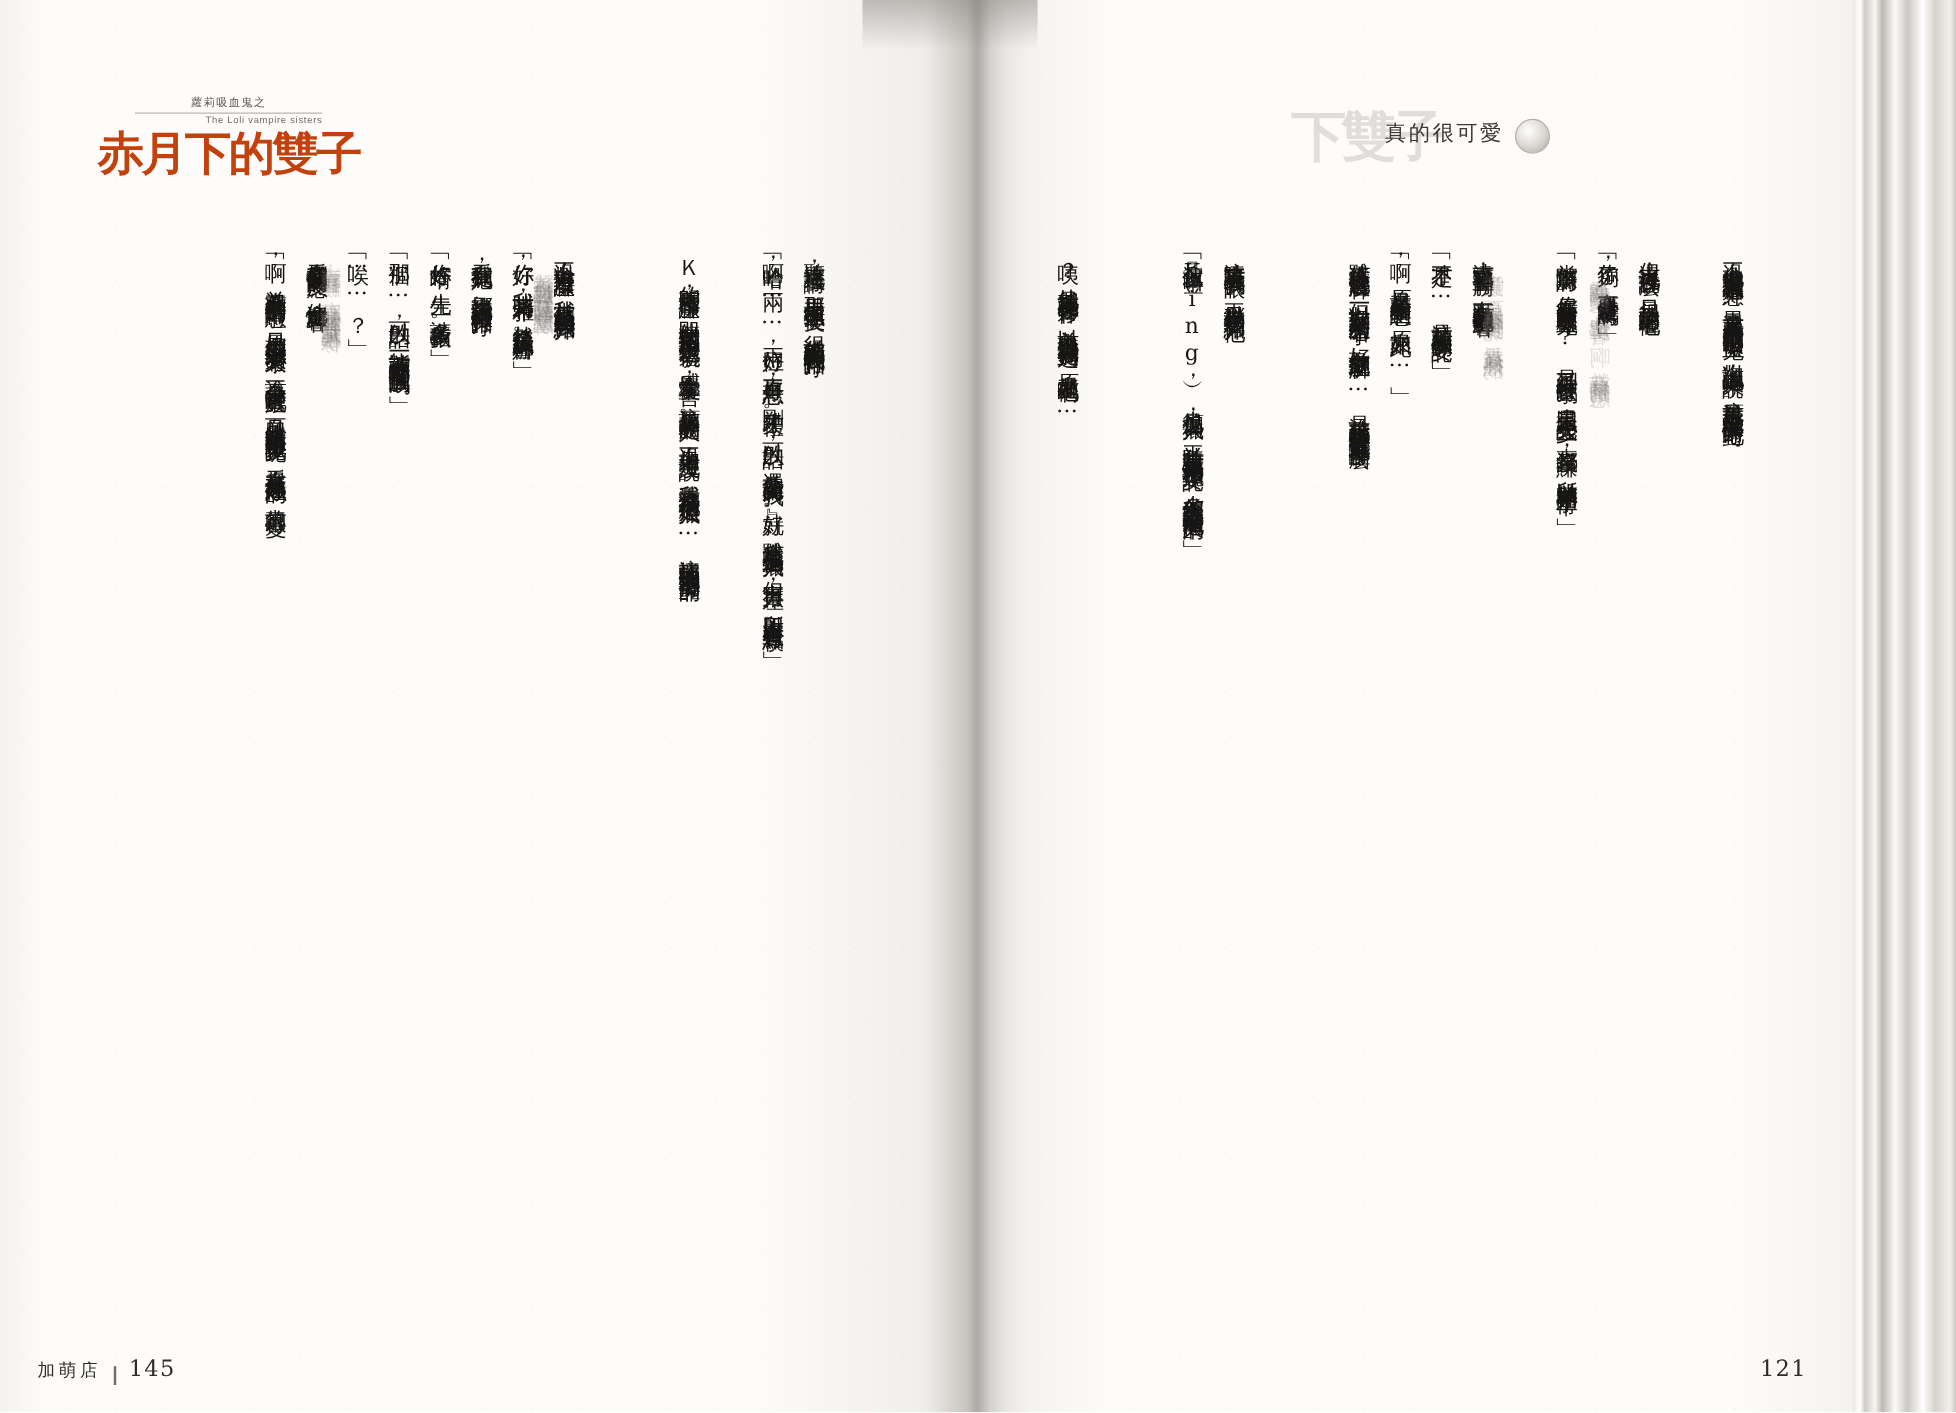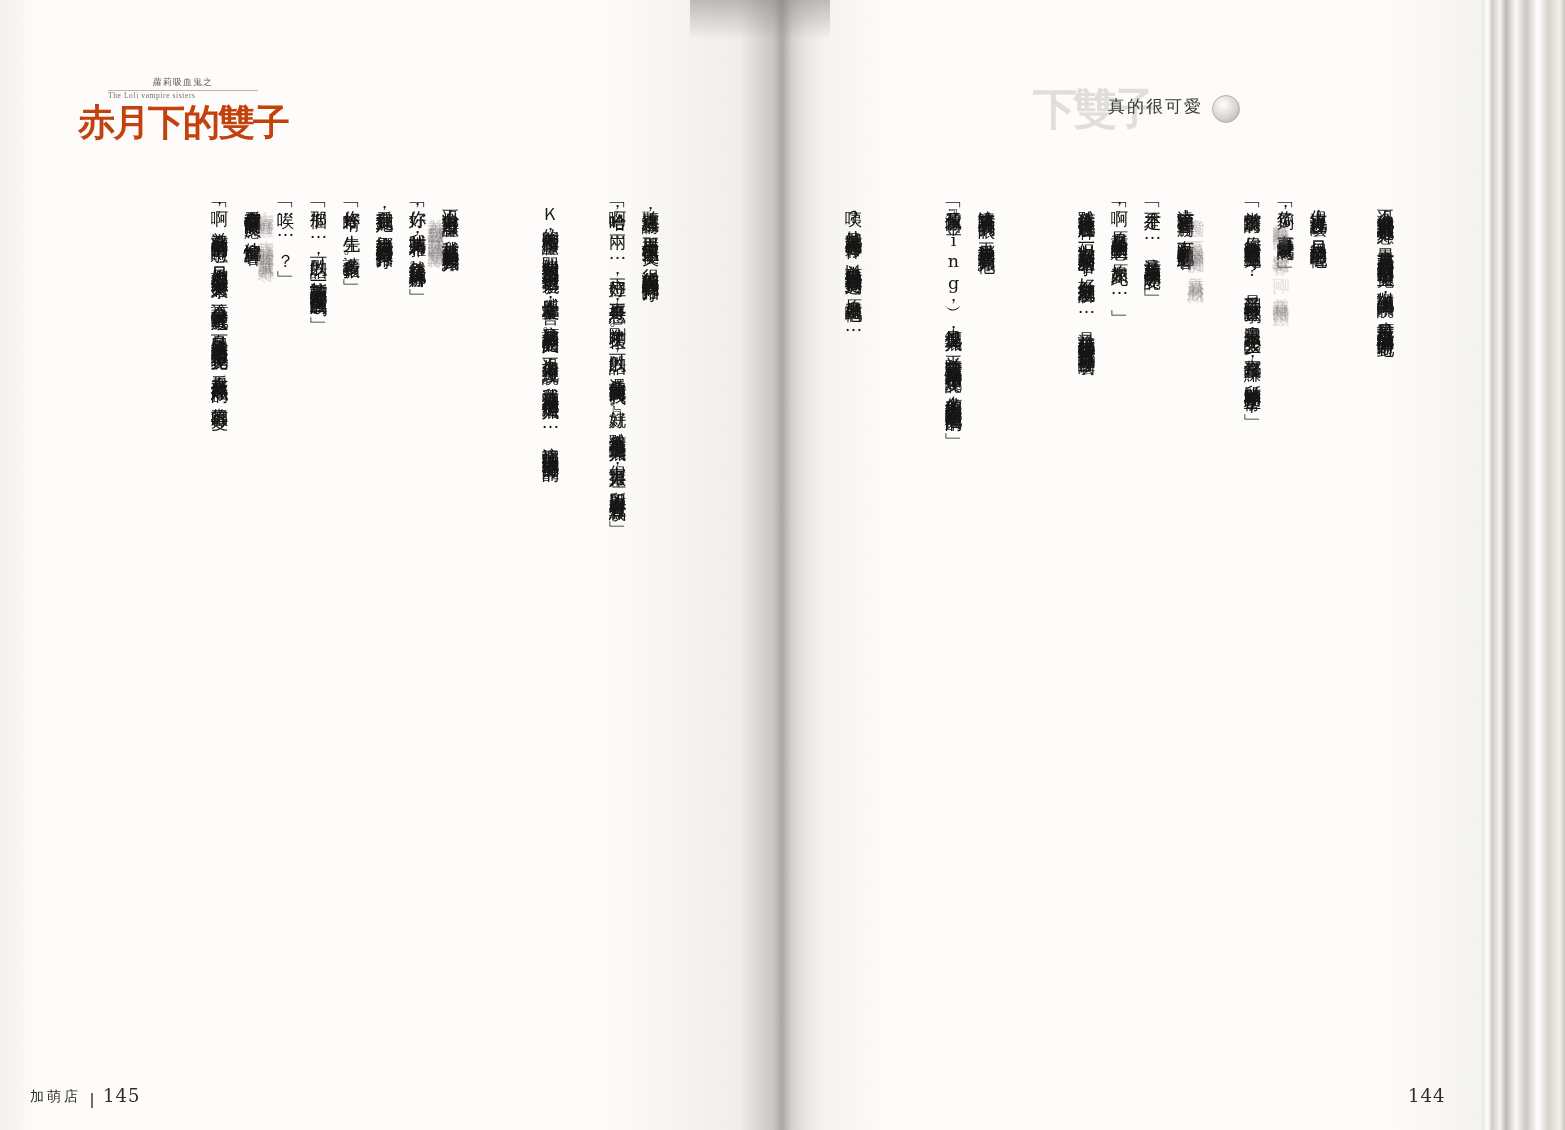--- a/index.html
+++ b/index.html
@@ -85,24 +85,24 @@
     text-align: center;
     width: 150px;
     margin-left: 30px;
     border-bottom: 1px solid #b9b6b1;
     padding-bottom: 1px;
   }
   .masthead .series-latin {
     font-size: 7.5px;
     color: #6e6b67;
     letter-spacing: 0.6px;
-    text-align: left;
+    text-align: right;
     width: 150px;
     margin-left: 30px;
-    font-family: Liberation Serif, serif;
+    font-family: Liberation Sans, sans-serif;
   }
   .masthead .title-main {
     margin-top: 4px;
     font-size: 37px;
     font-weight: bold;
     color: #c2410c;
     letter-spacing: -2px;
     font-family: "DejaVu Serif", serif;
     line-height: 1;
     text-shadow: 0 1px 0 rgba(255,255,255,0.6);
@@ -280,15 +280,15 @@
 
   <div class="bleed" style="left:250px; top:200px; height:800px;">達克額頭直冒青筋，有點不爽的和他解釋著才不是這是茱莉雅那傢伙</div>
   <div class="bleed" style="left:420px; top:205px; height:790px;">雖然達克什麼也沒解釋但對方一聽到茱莉雅的名字好像立刻就理解了</div>
 
   <div class="footer-left">
     <span class="store">加萌店</span>
     <span class="rule"></span>
     <span class="pageno">145</span>
   </div>
 
-  <div class="footer-right">144</div>
+  <div class="footer-right">121</div>
 
 </div>
 
 </body></html>

